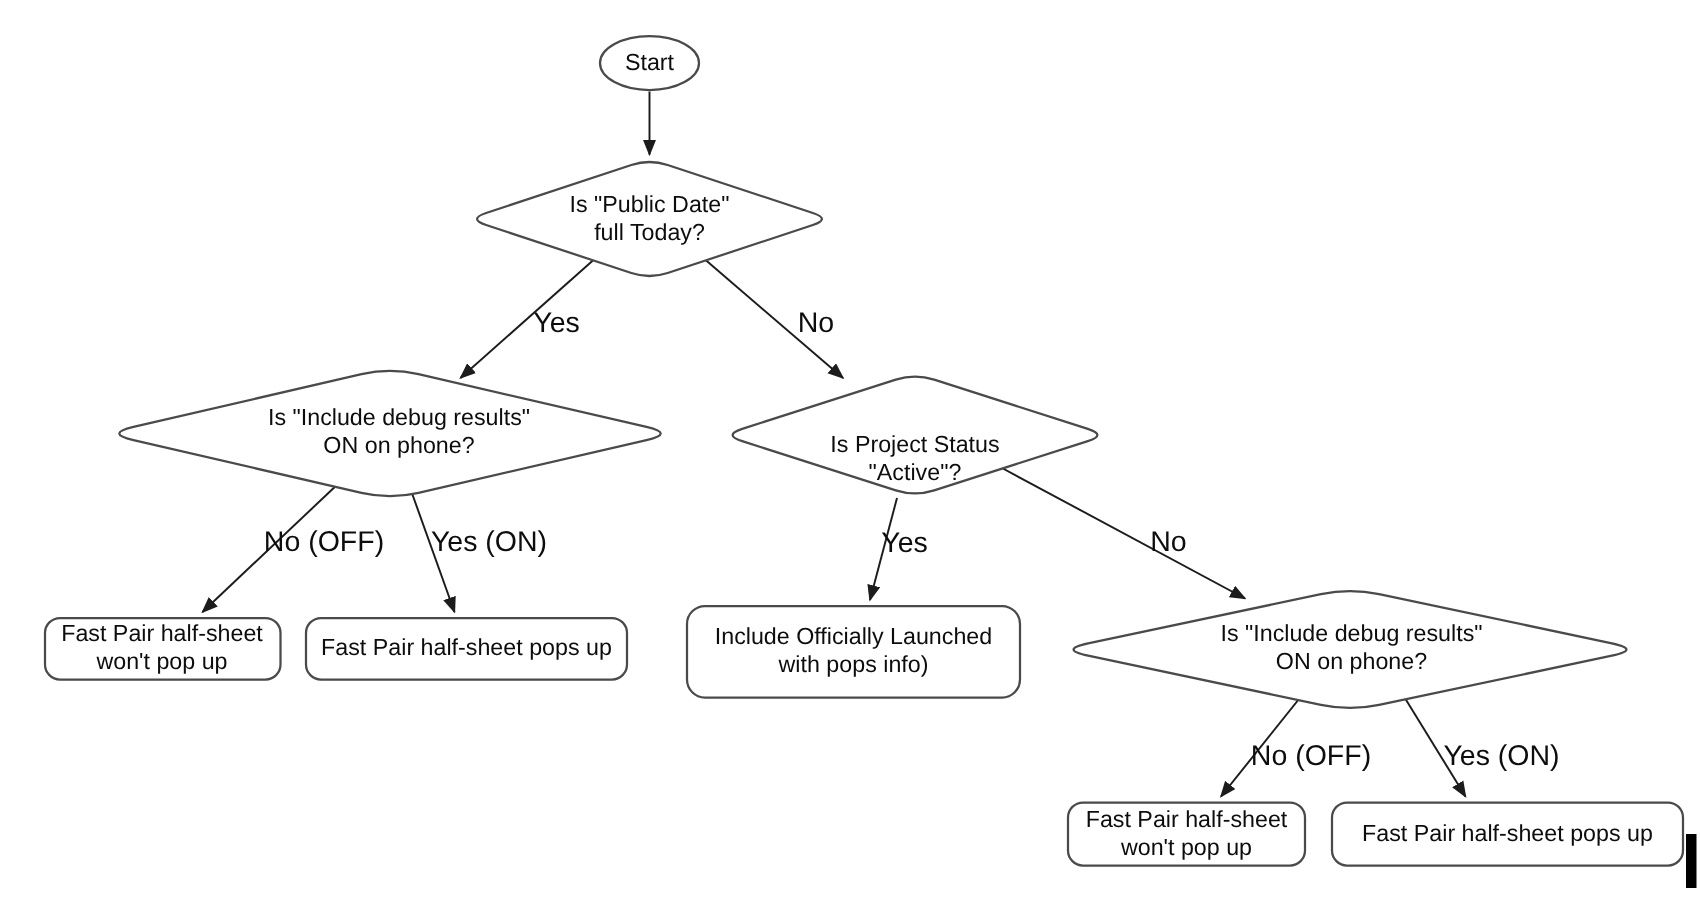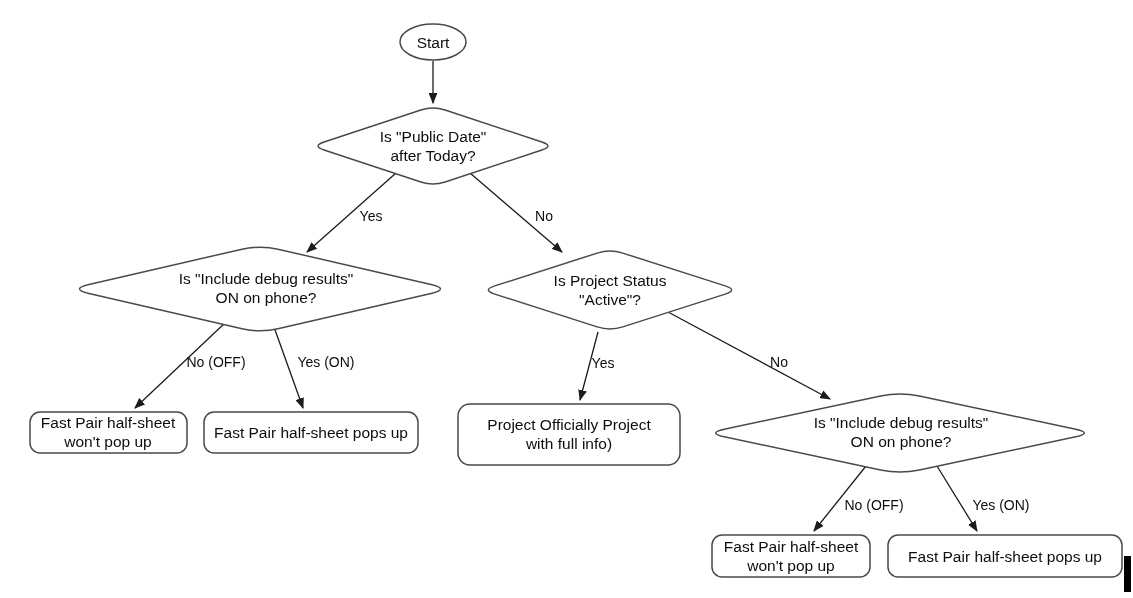--- a/index.html
+++ b/index.html
@@ -10,21 +10,21 @@
   }
   .diagram{position:absolute;left:0;top:0;}
   .diagram line{stroke:var(--arrow);stroke-width:1.3;}
   .shape{fill:#ffffff;stroke:var(--stroke);stroke-width:1.5;}
   .ntext{
     position:absolute;transform:translate(-50%,-50%);
     text-align:center;font-size:15.5px;line-height:19px;white-space:nowrap;color:var(--ink);
   }
   .elabel{
     position:absolute;transform:translate(-50%,-50%);
-    font-size:14px;line-height:18px;white-space:nowrap;color:var(--ink);
+    font-size:19px;line-height:18px;white-space:nowrap;color:var(--ink);
   }
   .cursor-bar{position:absolute;width:7px;height:36px;background:#000;}
 </style>
 </head>
 <body>
 
 <div class="stage" style="--stroke: #4a4a4a; --arrow: #1c1c1c; --ink: #0d0d0d;">
 
   <svg class="diagram" width="1133" height="598" viewBox="0 0 1133 598">
     <defs>
@@ -54,50 +54,50 @@
     <rect class="shape" x="712" y="535" width="158" height="42" rx="10"></rect>
     <rect class="shape" x="888" y="535" width="234" height="42" rx="10"></rect>
   </svg>
 
   <div class="ntext" style="left:433px;top:42px;">
     <div>Start</div>
   </div>
 
   <div class="ntext" style="left:433px;top:146px;">
     <div>Is "Public Date"</div>
-    <div>after Today?</div>
+    <div>full Today?</div>
   </div>
 
   <div class="ntext" style="left:266px;top:288px;">
     <div>Is "Include debug results"</div>
     <div>ON on phone?</div>
   </div>
 
-  <div class="ntext" style="left:610px;top:290px;">
+  <div class="ntext" style="left:610px;top:306px;">
     <div>Is Project Status</div>
     <div>"Active"?</div>
   </div>
 
   <div class="ntext" style="left:901px;top:432px;">
     <div>Is "Include debug results"</div>
     <div>ON on phone?</div>
   </div>
 
   <div class="ntext" style="left:108px;top:432px;">
     <div>Fast Pair half-sheet</div>
     <div>won't pop up</div>
   </div>
 
   <div class="ntext" style="left:311px;top:432px;">
     <div>Fast Pair half-sheet pops up</div>
   </div>
 
   <div class="ntext" style="left:569px;top:434px;">
-    <div>Project Officially Project</div>
-    <div>with full info)</div>
+    <div>Include Officially Launched</div>
+    <div>with pops info)</div>
   </div>
 
   <div class="ntext" style="left:791px;top:556px;">
     <div>Fast Pair half-sheet</div>
     <div>won't pop up</div>
   </div>
 
   <div class="ntext" style="left:1005px;top:556px;">
     <div>Fast Pair half-sheet pops up</div>
   </div>

